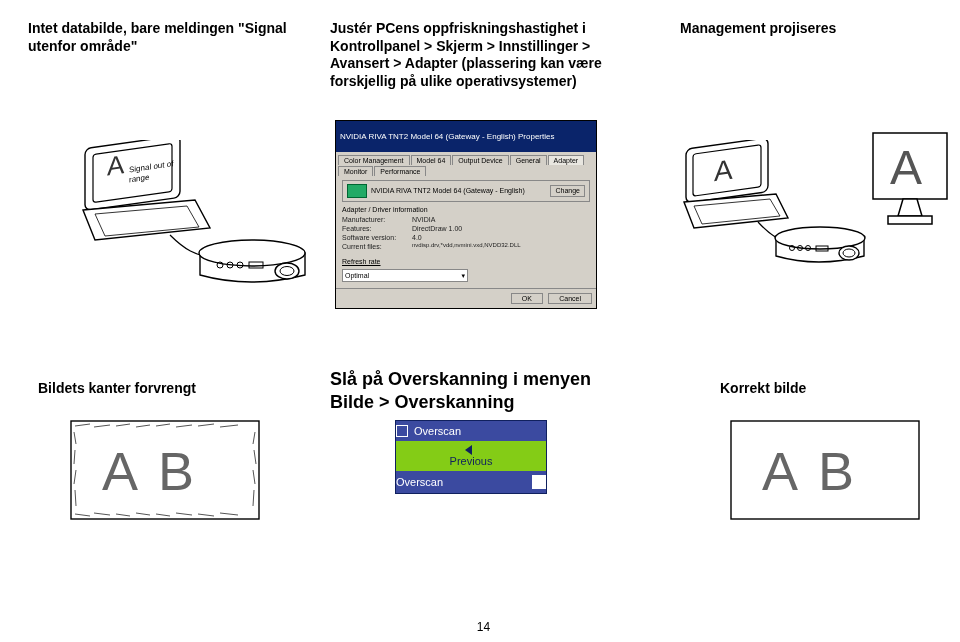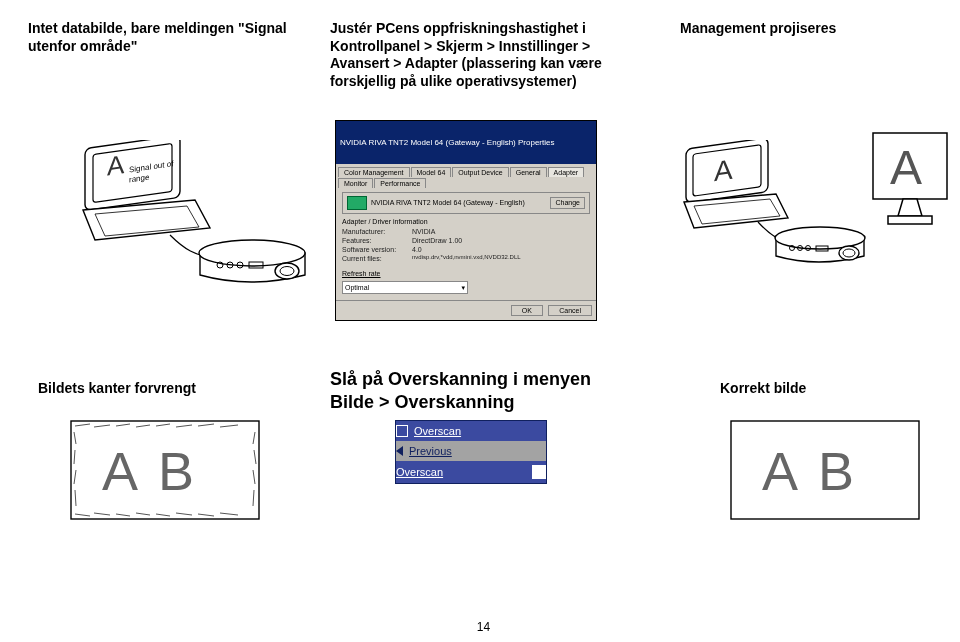--- a/index.html
+++ b/index.html
@@ -42,21 +42,21 @@
     width: 260px;
     font-family: "MS Sans Serif", Tahoma, sans-serif;
     font-size: 8px;
     color: #000;
     background: #d4d0c8;
     border: 1px solid #000;
   }
   .dialog .titlebar {
     background: #0a246a;
     color: #fff;
-    padding: 17px 4px;
+    padding: 11px 4px;
     font-size: 8px;
     white-space: nowrap;
     overflow: hidden;
   }
   .dialog .tabs {
     display: flex;
     flex-wrap: wrap;
     padding: 2px 2px 0 2px;
     font-size: 7px;
   }
@@ -175,25 +175,25 @@
     width: 150px;
     background: #3b4aa0;
     border: 1px solid #10205e;
     font-family: Tahoma, sans-serif;
     font-size: 11px;
     color: #fff;
   }
   .osd .row {
     display:flex; align-items:center;
     padding: 4px 0;
-    text-decoration: underline;
   }
   .osd .row.sel {
-    background: #a3a3a3;
+    background: #84cc16;
     color: #10205e;
+    flex-direction: column;
   }
   .osd .row .sq {
     width:10px; height:10px; border:1px solid #fff; margin-right:6px;
   }
   .osd .row .tri {
     width:0;height:0;border-top:5px solid transparent;border-bottom:5px solid transparent;
     border-right:7px solid #10205e; margin-right:6px;
   }
   .osd .row .chk {
     margin-left:auto; width:12px;height:12px;border:1px solid #fff;background:#fff;

